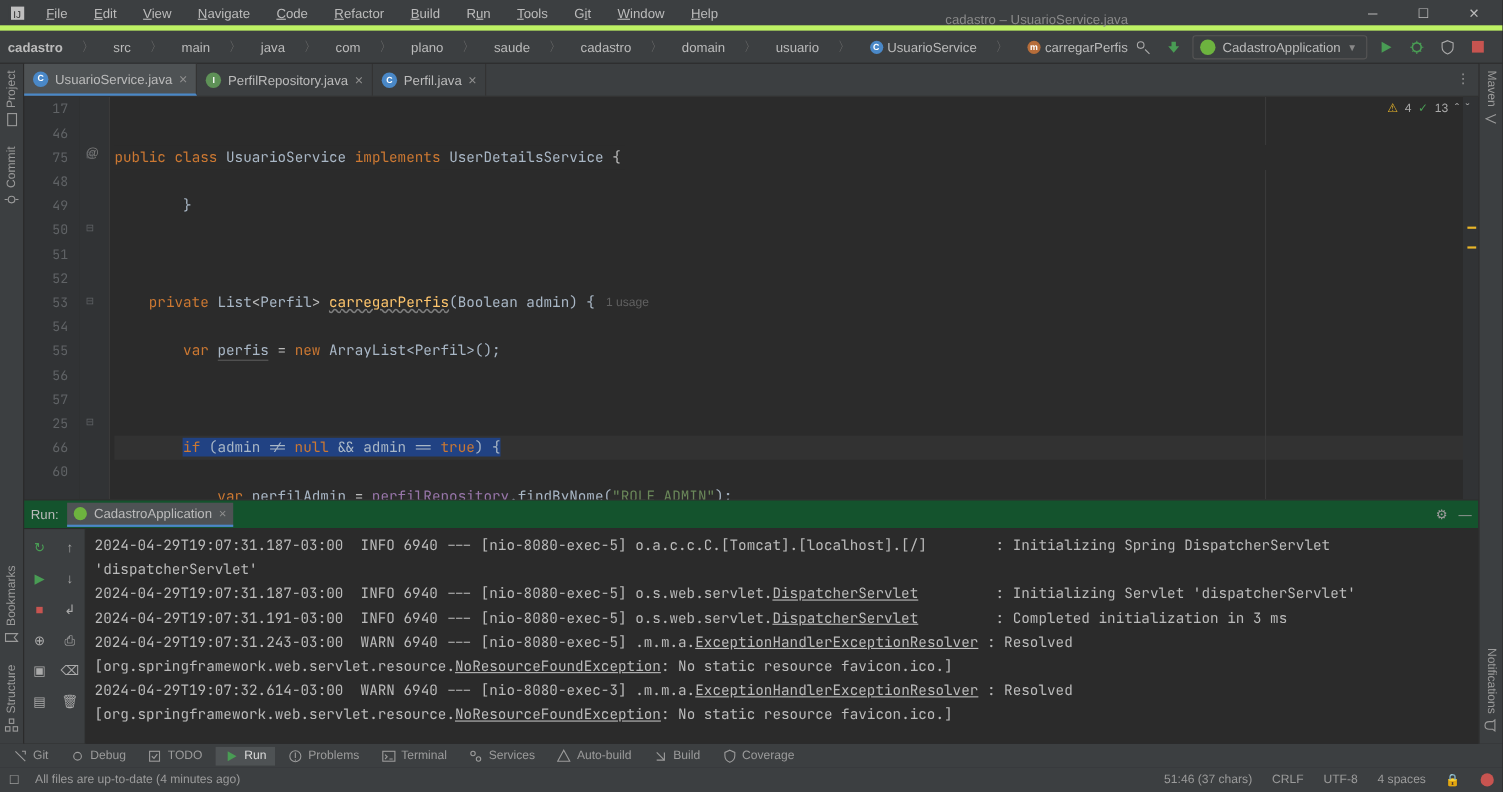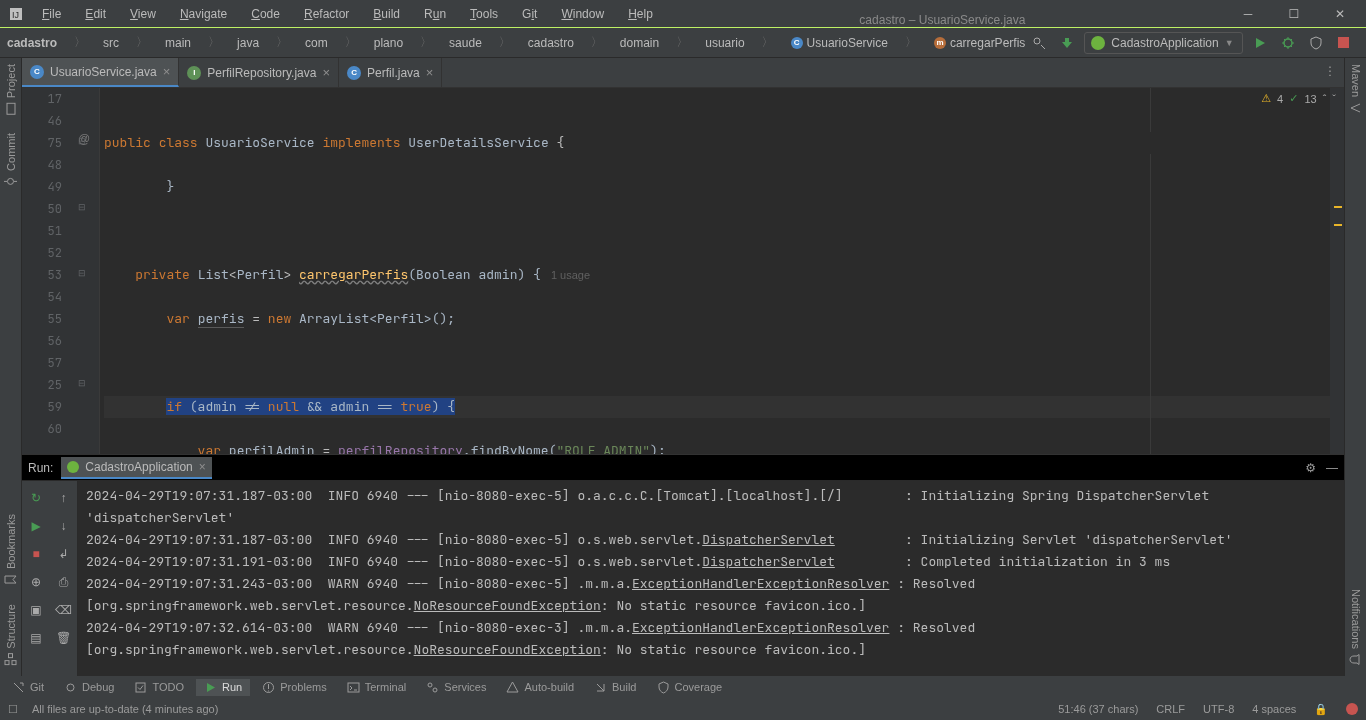--- a/index.html
+++ b/index.html
@@ -10,21 +10,21 @@
   font-size: 12px;
   color: #bbbbbb;
   overflow: hidden;
   position: relative;
 }
 .titlebar {
   height: 28px;
   background: #3c3f41;
   display: flex;
   align-items: center;
-  border-bottom: 1px solid #bef264;
+  border-bottom: 5px solid #bef264;
 }
 .titlebar .logo {
   width: 24px; height: 24px;
   margin: 0 8px 0 4px;
   display: flex; align-items: center; justify-content: center;
   color: #d3d3d3;
 }
 .logo svg { width:16px; height:16px; }
 .menu { display: flex; gap: 12px; }
 .menu-item { padding: 4px 6px; color: #bbbbbb; cursor: pointer; }
@@ -145,21 +145,21 @@
 .editor-vline { position:absolute; top:0; bottom:0; left:1050px; width:1px; background:#3a3a3a; }
 
 
 .run-panel {
   height: 222px;
   background:#2b2b2b;
   display:flex; flex-direction:column;
   border-top:1px solid #323232;
 }
 .run-header {
-  height:26px; background:#000000; display:flex; align-items:center;
+  height:26px; background:#14532d; display:flex; align-items:center;
   padding:0 6px; gap:8px; border-bottom:1px solid #2a2a2a;
 }
 .run-tab {
   display:flex; align-items:center; gap:6px; padding:3px 6px;
   background:#4e5254; border-bottom:2px solid #4a88c7;
 }
 .run-right { margin-left:auto; display:flex; align-items:center; gap:10px; color:#9b9b9b; }
 .run-body { flex:1; display:flex; }
 .run-left-tools {
   width:28px; background:#3c3f41; display:flex; flex-direction:column; align-items:center; gap:6px; padding-top:6px;
@@ -380,21 +380,21 @@
         <div>49</div>
         <div>50</div>
         <div>51</div>
         <div>52</div>
         <div>53</div>
         <div>54</div>
         <div>55</div>
         <div>56</div>
         <div>57</div>
         <div>25</div>
-        <div>59</div>
+        <div>66</div>
         <div>60</div>
       </div>
       <div class="gutter-extra">
         <span class="at-sign" style="left:6px; top:44px; position:absolute;">@</span>
         <span class="fold-mark" style="top:48px;">⊟</span>
         <span class="fold-mark" style="top:114px;">⊟</span>
         <span class="fold-mark" style="top:180px;">⊟</span>
         <span class="fold-mark" style="top:290px;">⊟</span>
       </div>
       <div class="code">

